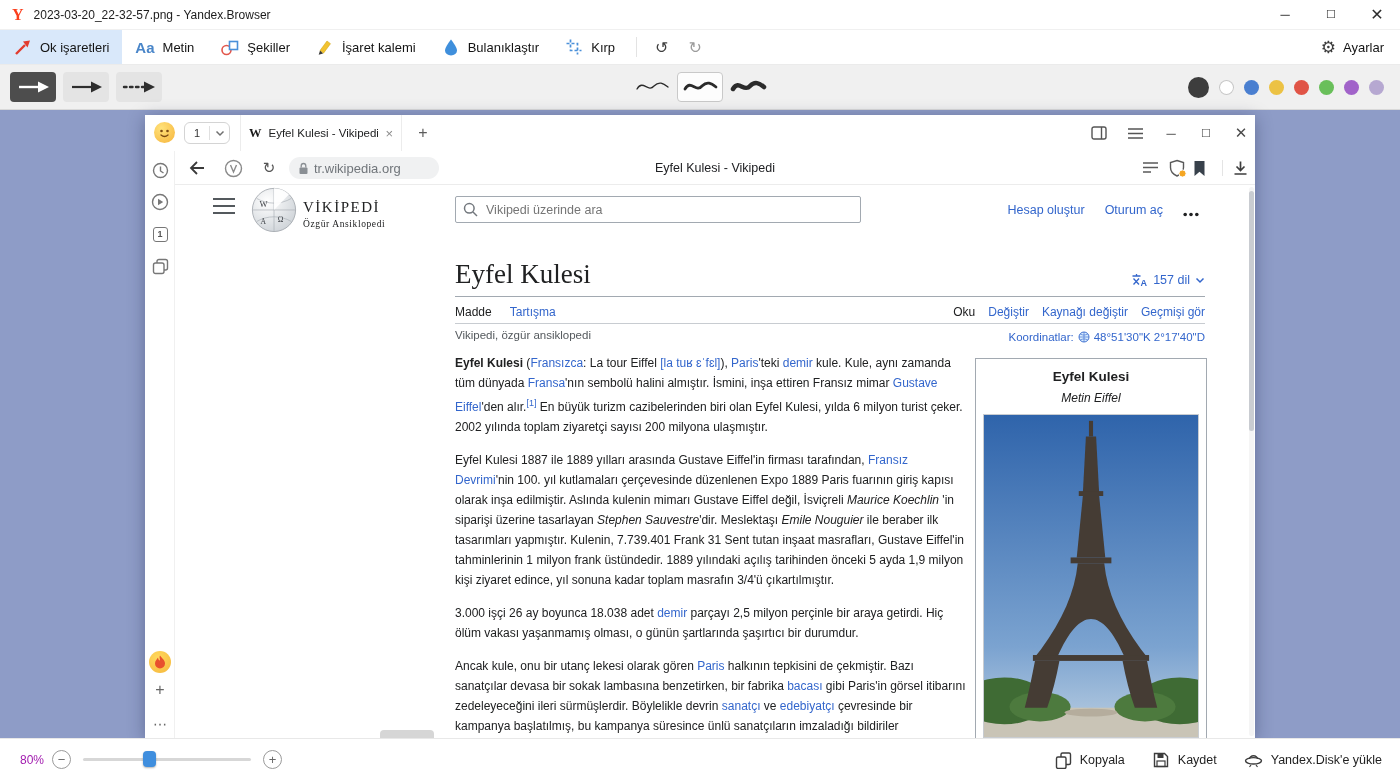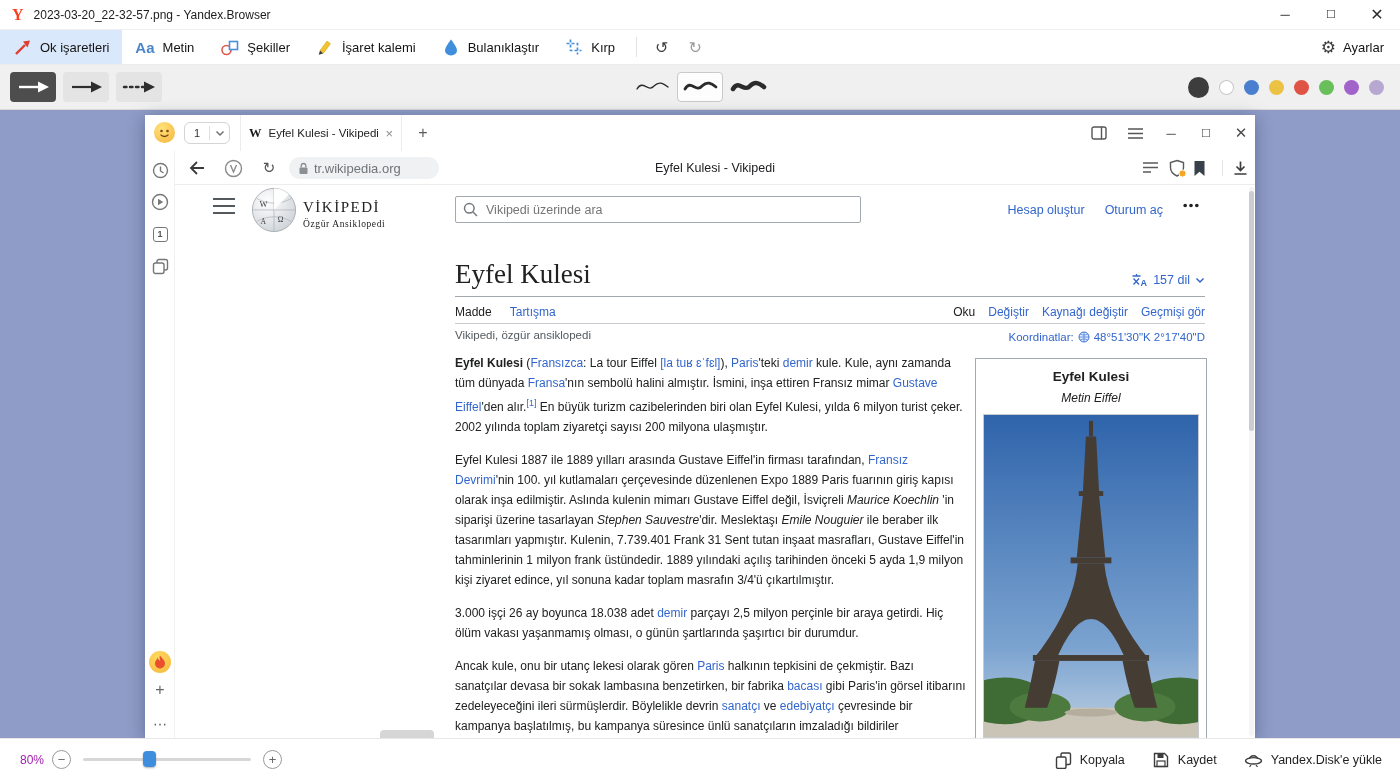--- a/index.html
+++ b/index.html
@@ -72,21 +72,21 @@
 .bw-content{position:absolute;left:30px;top:70px;width:1080px;bottom:0;background:#fff;overflow:hidden}
 .wk-hamburger{position:absolute;left:38px;top:13px;width:22px;height:18px}
 .wk-hamburger span{display:block;height:2px;background:#54595d;margin-bottom:5px}
 #wk-globe{position:absolute;left:75px;top:0;width:48px;height:48px}
 #wk-logotext{position:absolute;left:128px;top:14px}
 #wk-logotext .lt1{font-family:"Liberation Serif",serif;font-size:15px;letter-spacing:1.5px;color:#202122}
 #wk-logotext .lt2{font-family:"Liberation Serif",serif;font-size:9.5px;letter-spacing:.6px;color:#202122;margin-top:3px}
 #wk-search{position:absolute;left:280px;top:11px;width:406px;height:27px}
 #wk-search input{width:100%;height:100%;border:1px solid #a2a9b1;border-radius:2px;padding-left:30px;font-size:12.5px;font-family:"Liberation Sans",sans-serif;color:#333;outline:none}
 #wk-search .mag{position:absolute;left:8px;top:6px}
-.wk-account{position:absolute;top:18px;right:56px;display:flex;align-items:flex-start;gap:20px}
+.wk-account{position:absolute;top:18px;right:56px;display:flex;align-items:flex-end;gap:20px}
 .wk-account a{font-size:12.5px;color:#3366cc;text-decoration:none;white-space:nowrap}
 #wk-title{position:absolute;left:280px;top:74px;font-family:"Liberation Serif",serif;font-size:27px;color:#202122}
 #wk-lang{position:absolute;top:88px;right:50px;display:flex;align-items:center;gap:5px;color:#3366cc;font-size:12.5px}
 #wk-hr{position:absolute;left:280px;right:50px;top:111px;border-bottom:1px solid #a2a9b1}
 #wtabs-left{position:absolute;left:280px;top:120px;display:flex;gap:18px}
 #wtabs-right{position:absolute;right:50px;top:120px;display:flex;gap:13px}
 .wtab{font-size:12px;color:#3366cc;white-space:nowrap}
 .wtab.on{color:#202122}
 #wk-tabline{position:absolute;left:280px;right:50px;top:138px;border-bottom:1px solid #c8ccd1}
 #wk-tagline{position:absolute;left:280px;top:144px;font-size:11.5px;color:#54595d}

